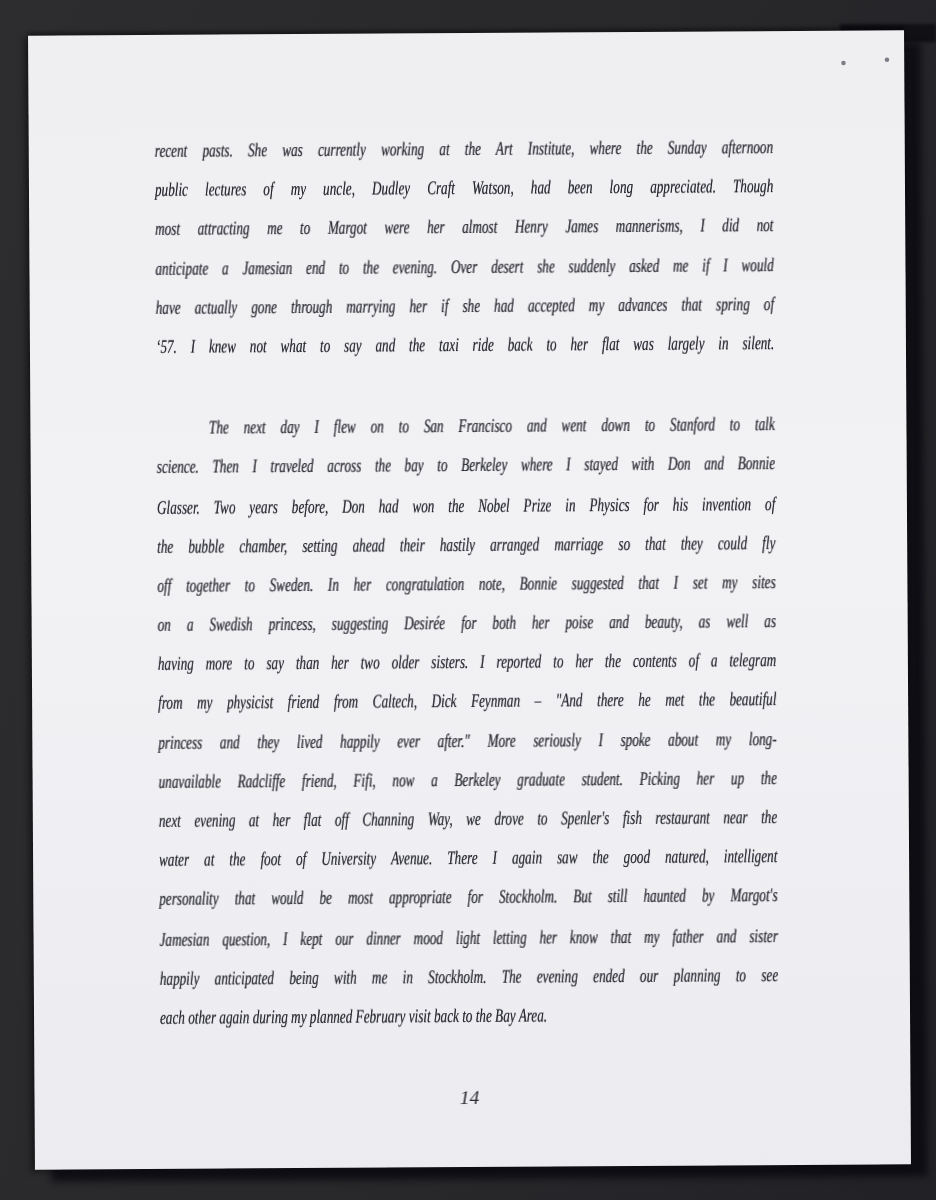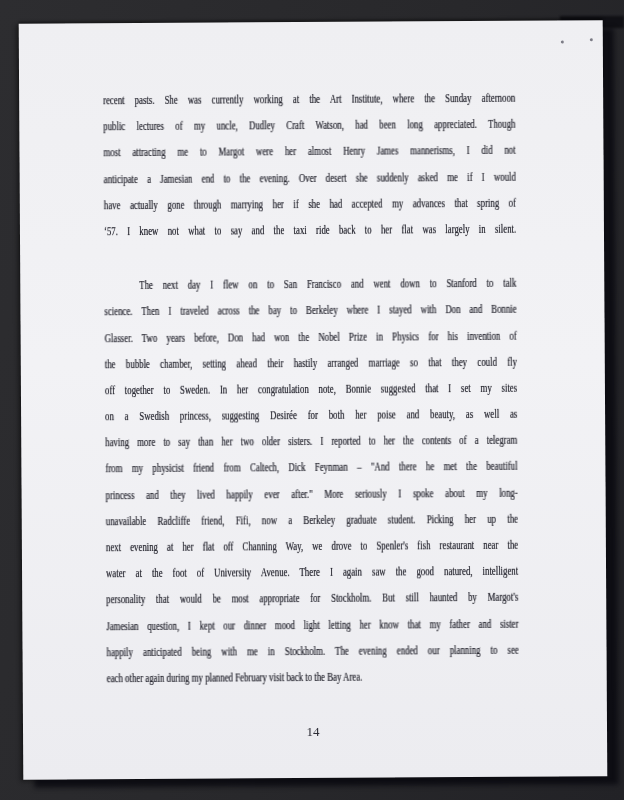--- a/index.html
+++ b/index.html
@@ -4,20 +4,21 @@
 <style>
   html,body{margin:0;padding:0;}
   body{
     width:624px;height:800px;overflow:hidden;
     background:#242428;
     font-family:"Liberation Serif", serif;
   }
   .scene{
     position:relative;width:624px;height:800px;
     background:linear-gradient(105deg,#2d2d30 0%,#28282b 55%,#222226 100%);
+    font-style:italic;
   }
   
   .top-shadow-strip{
     position:absolute;left:560px;top:16px;width:64px;height:12px;
     background:#101015;filter:blur(1.2px);
   }
   .paper{
     position:absolute;left:21px;top:22px;width:584px;height:756px;
     background:linear-gradient(180deg,#efeff2 0%,#f2f2f5 45%,#ececf0 100%);
     transform:rotate(-0.35deg);

